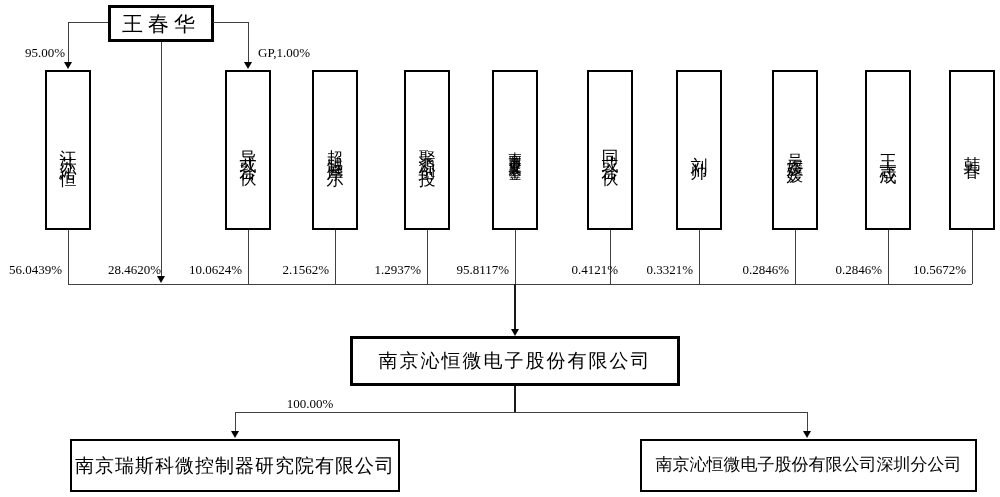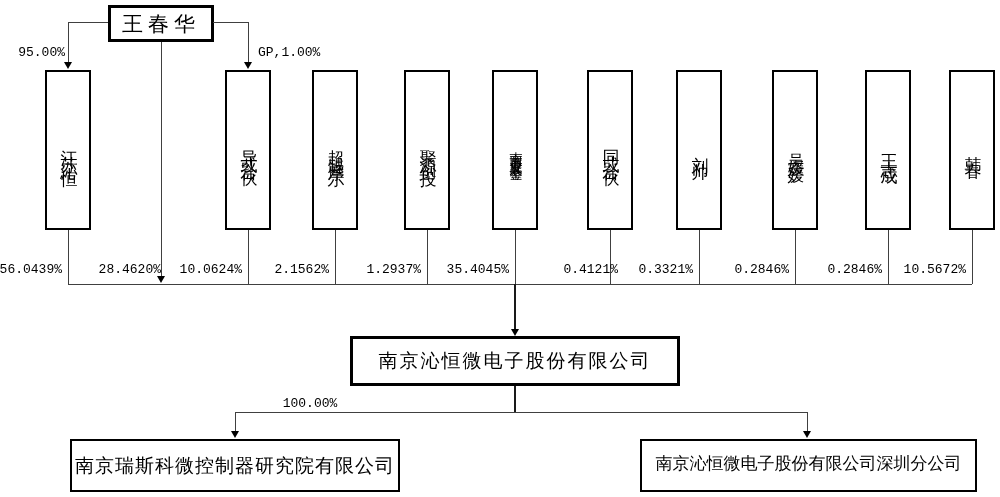--- a/index.html
+++ b/index.html
@@ -1,21 +1,21 @@
 <!DOCTYPE html>
 <html><head>
 <meta charset="utf-8">
 <style>
   html, body { margin: 0; padding: 0; background: #ffffff; }
   .canvas {
     position: relative;
     width: 1000px;
     height: 497px;
     background: #ffffff;
-    font-family: Liberation Mono, monospace;
+    font-family: Liberation Serif, serif;
     color: #000;
     overflow: hidden;
   }
   .box {
     position: absolute;
     background: #fff;
     border: 2px solid #000;
     display: flex;
     align-items: center;
     justify-content: center;
@@ -144,21 +144,21 @@
   <div class="vline" style="left:699px;top:230px;height:54px"></div>
   <div class="vline" style="left:795px;top:230px;height:54px"></div>
   <div class="vline" style="left:888px;top:230px;height:54px"></div>
   <div class="vline" style="left:972px;top:230px;height:54px"></div>
 
   <div class="lbl pct" style="left:-26px">56.0439%</div>
   <div class="lbl pct" style="left:73px">28.4620%</div>
   <div class="lbl pct" style="left:154px">10.0624%</div>
   <div class="lbl pct" style="left:241px">2.1562%</div>
   <div class="lbl pct" style="left:333px">1.2937%</div>
-  <div class="lbl pct" style="left:421px">35.4045%</div>
+  <div class="lbl pct" style="left:421px">95.8117%</div>
   <div class="lbl pct" style="left:530px">0.4121%</div>
   <div class="lbl pct" style="left:605px">0.3321%</div>
   <div class="lbl pct" style="left:701px">0.2846%</div>
   <div class="lbl pct" style="left:794px">0.2846%</div>
   <div class="lbl pct" style="left:878px">10.5672%</div>
 
   <div class="hline" style="left:68px;top:284px;width:904px"></div>
 
   <div class="vline thick" style="left:514px;top:284px;height:46px"></div>
   <div class="arr" style="left:511px;top:329px"></div>

